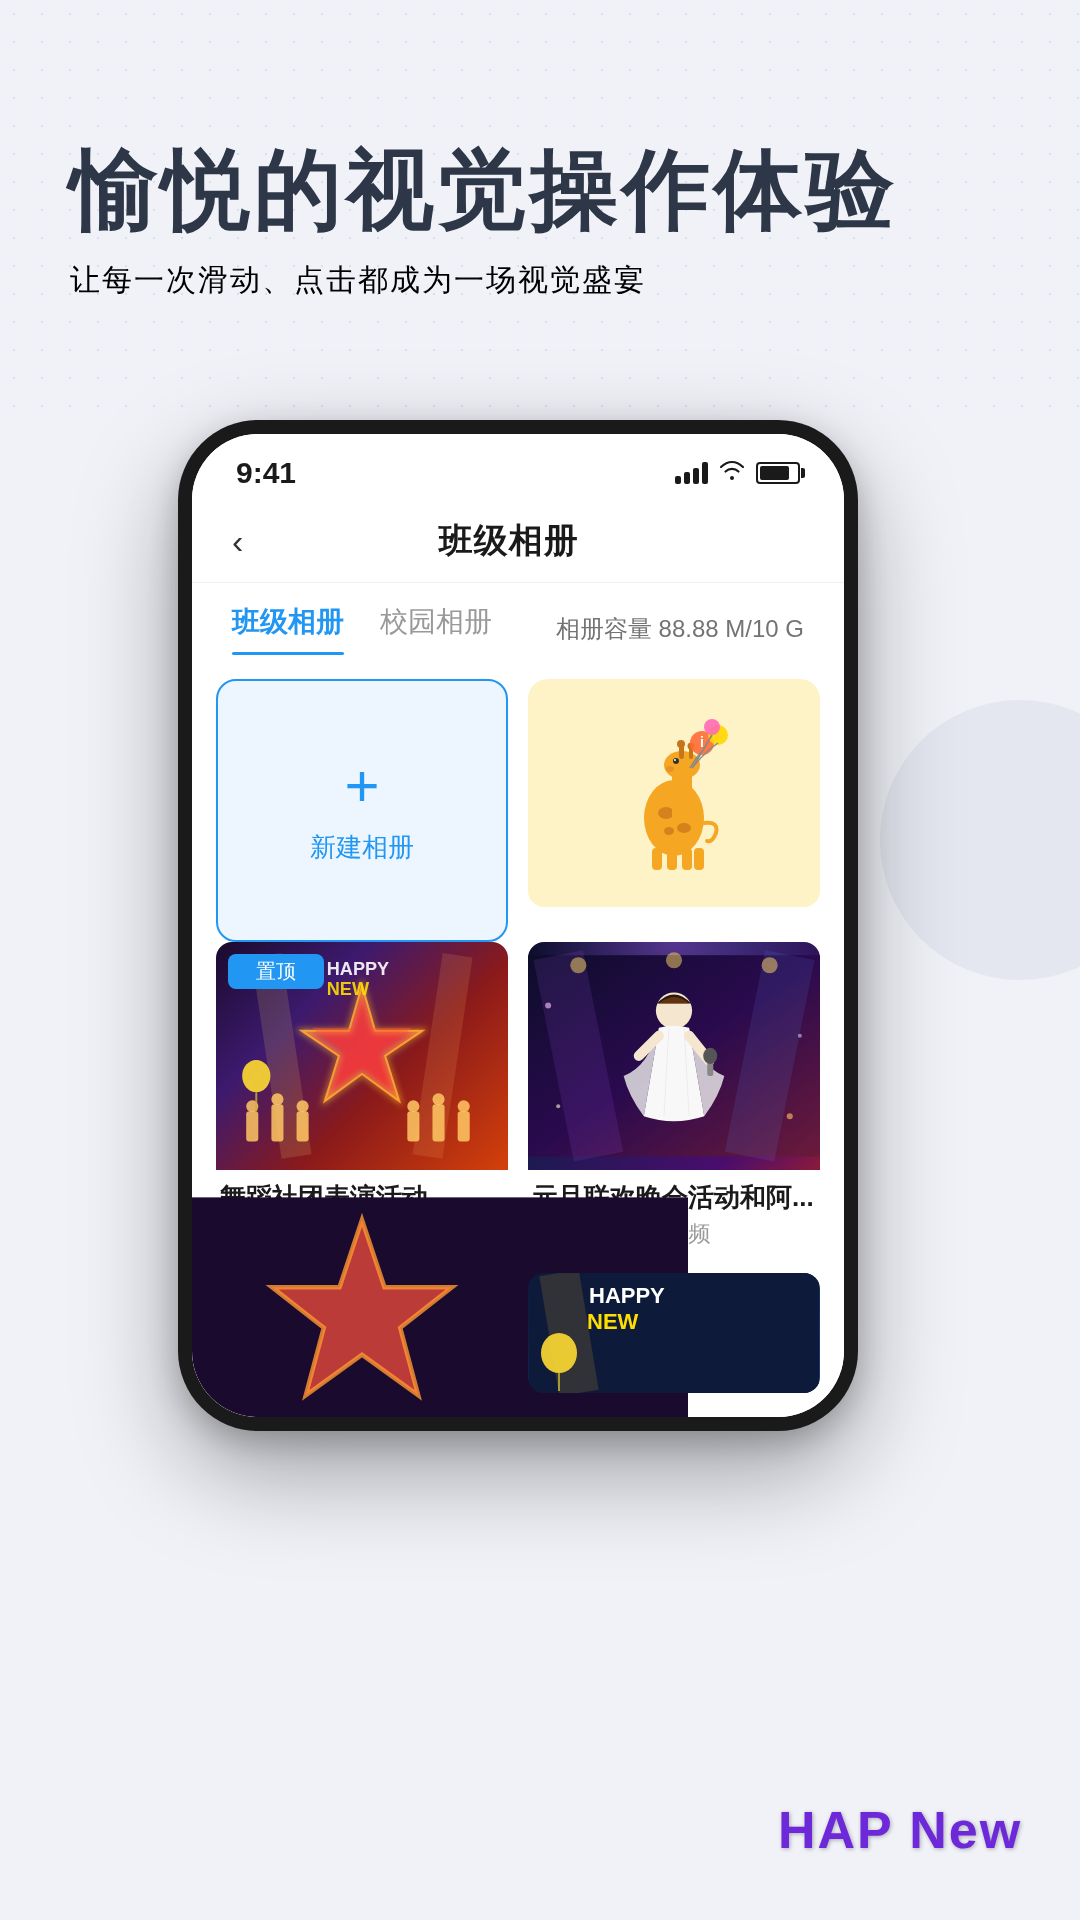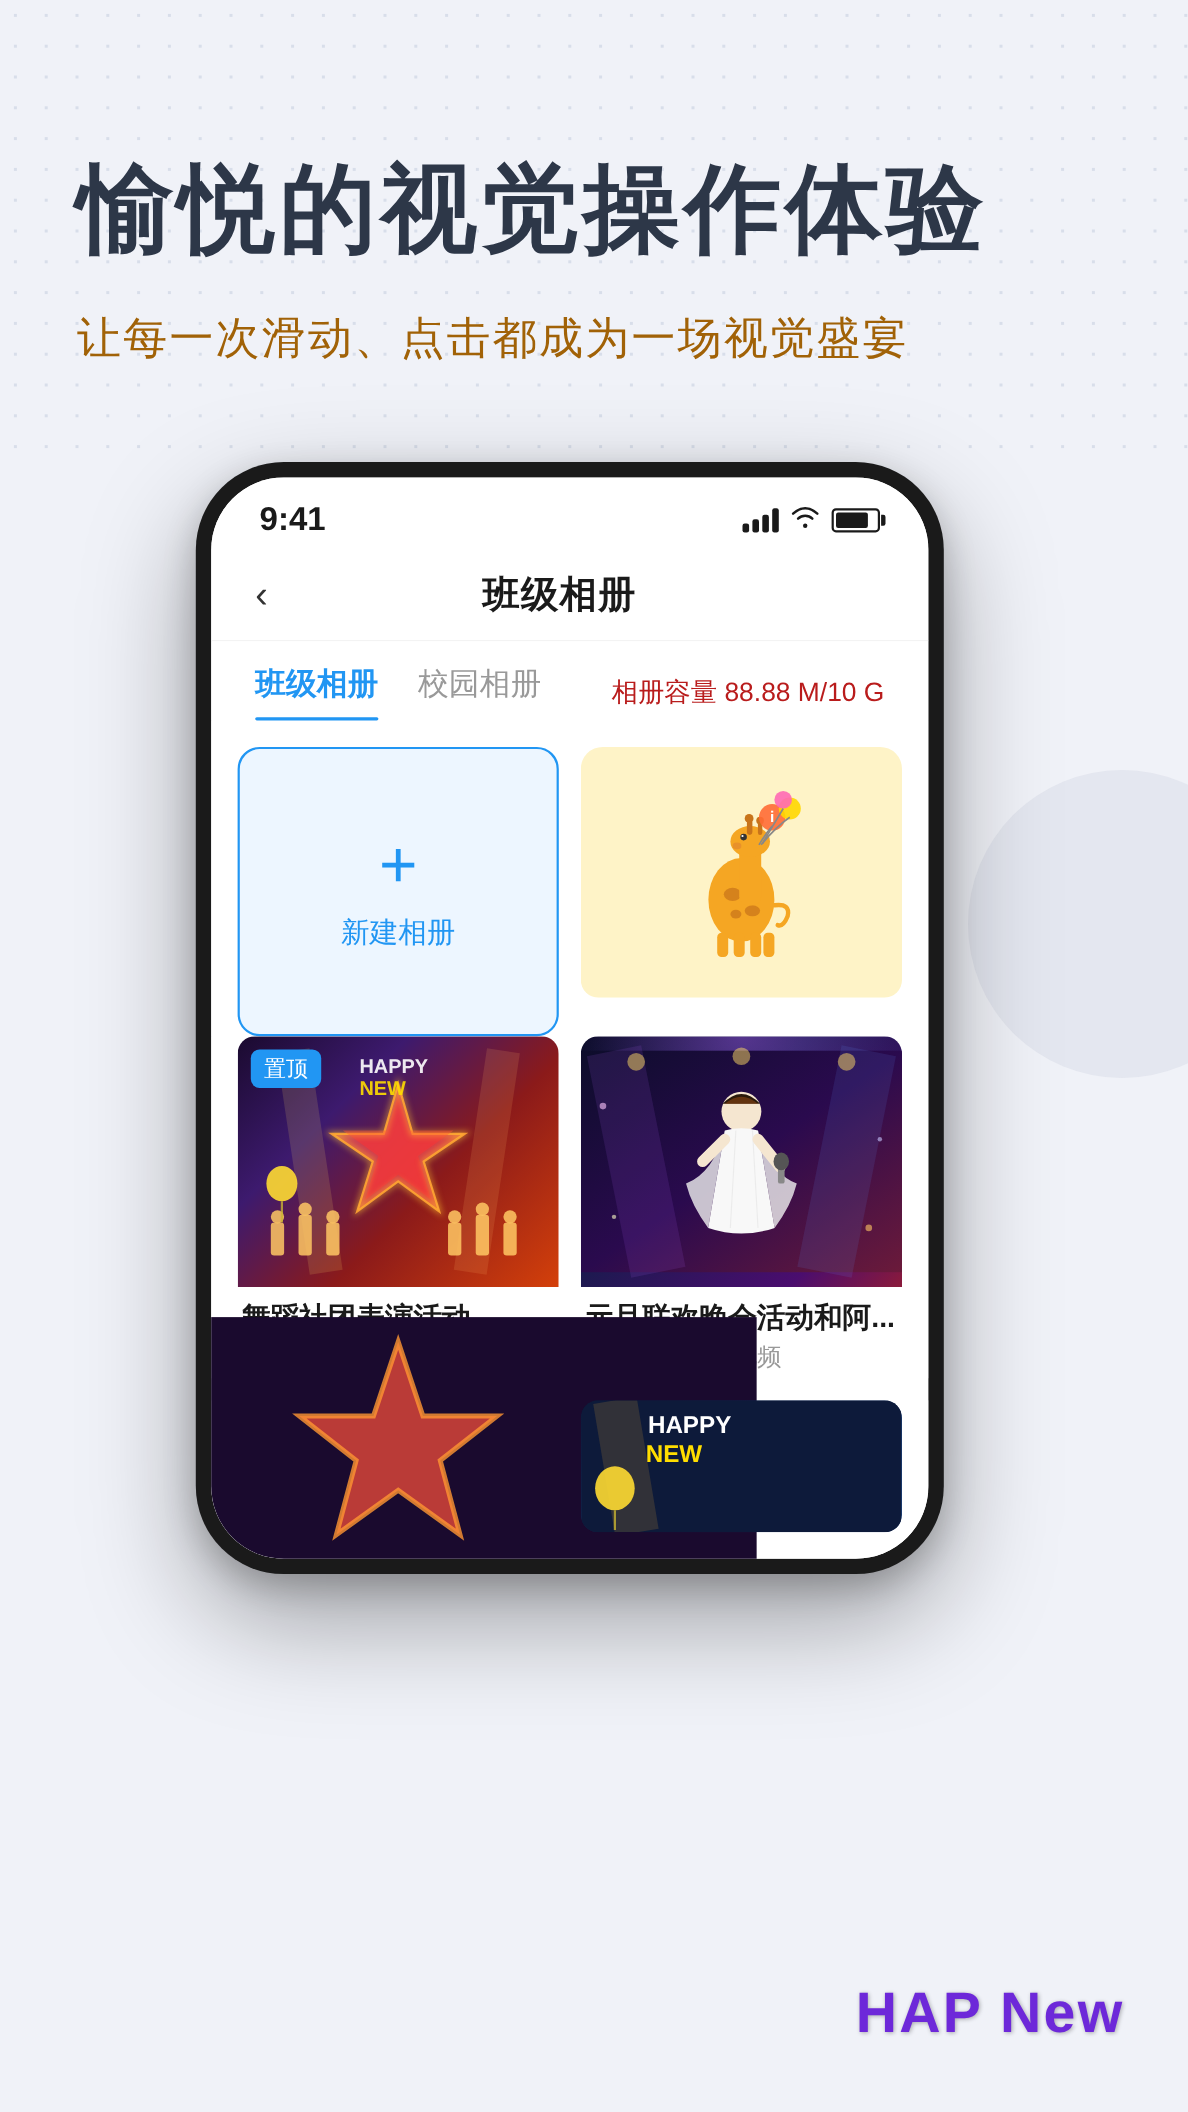--- a/index.html
+++ b/index.html
@@ -31,23 +31,23 @@
     }
     .hero-title {
       font-size: 88px;
       font-weight: 700;
       color: #2d3748;
       line-height: 1.15;
       letter-spacing: 4px;
       margin-top: 29px;
     }
     .hero-subtitle {
-      font-size: 40px;
-      color: #a16207;
-      margin-top: 40px;
+      font-size: 30px;
+      color: #000000;
+      margin-top: 20px;
       letter-spacing: 2px;
       font-weight: 400;
     }
 
     
     .circle-deco {
       position: absolute;
       right: -80px;
       top: 700px;
       width: 280px;
@@ -194,21 +194,21 @@
       height: 3px;
       background: #2196f3;
       border-radius: 2px;
     }
     .tab-storage {
       margin-left: auto;
       font-size: 24px;
       color: #999;
     }
     .tab-storage span {
-      color: #b91c1c;
+      color: #737373;
     }
 
     
     .albums-grid {
       display: grid;
       grid-template-columns: 1fr 1fr;
       gap: 20px;
       padding: 24px 24px 0 24px;
       background: #fff;
     }
@@ -291,21 +291,21 @@
       position: relative;
       overflow: hidden;
     }
     .pinned-badge {
       position: absolute;
       top: 12px;
       left: 12px;
       background: #2196f3;
       color: #fff;
       font-size: 20px;
-      padding: 4px 12px;
+      padding: 4px 28px;
       border-radius: 8px;
       z-index: 3;
       font-weight: 500;
     }
 
     
     .dance-bg {
       width: 100%;
       height: 100%;
       background: linear-gradient(135deg, #1a0a2e 0%, #3d1a6e 30%, #8b1a1a 60%, #d4400a 100%);

